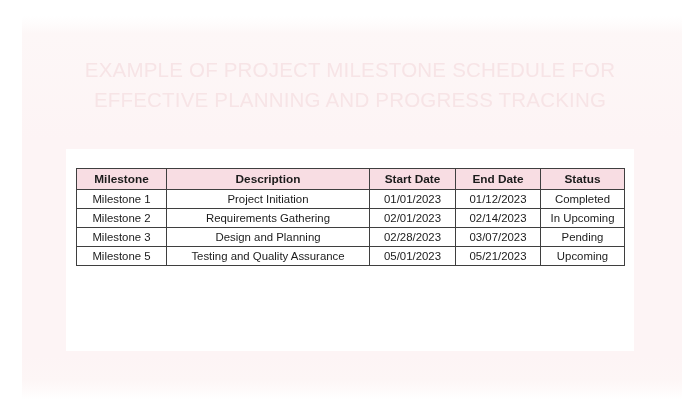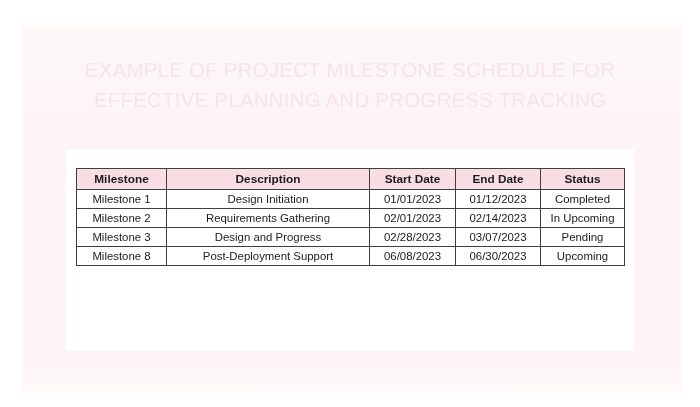--- a/index.html
+++ b/index.html
@@ -140,41 +140,41 @@
         <th>Milestone</th>
         <th>Description</th>
         <th>Start Date</th>
         <th>End Date</th>
         <th>Status</th>
       </tr>
     </thead>
     <tbody>
       <tr>
         <td>Milestone 1</td>
-        <td>Design Initiation</td>
+        <td>Project Initiation</td>
         <td>01/01/2023</td>
         <td>01/12/2023</td>
         <td>Completed</td>
       </tr>
       <tr>
         <td>Milestone 2</td>
         <td>Requirements Gathering</td>
         <td>02/01/2023</td>
         <td>02/14/2023</td>
         <td>In Upcoming</td>
       </tr>
       <tr>
         <td>Milestone 3</td>
-        <td>Design and Progress</td>
+        <td>Design and Planning</td>
         <td>02/28/2023</td>
         <td>03/07/2023</td>
         <td>Pending</td>
       </tr>
       <tr>
-        <td>Milestone 8</td>
-        <td>Post-Deployment Support</td>
-        <td>06/08/2023</td>
-        <td>06/30/2023</td>
+        <td>Milestone 5</td>
+        <td>Testing and Quality Assurance</td>
+        <td>05/01/2023</td>
+        <td>05/21/2023</td>
         <td>Upcoming</td>
       </tr>
     </tbody>
   </table>
 </div>
 
 </body></html>

